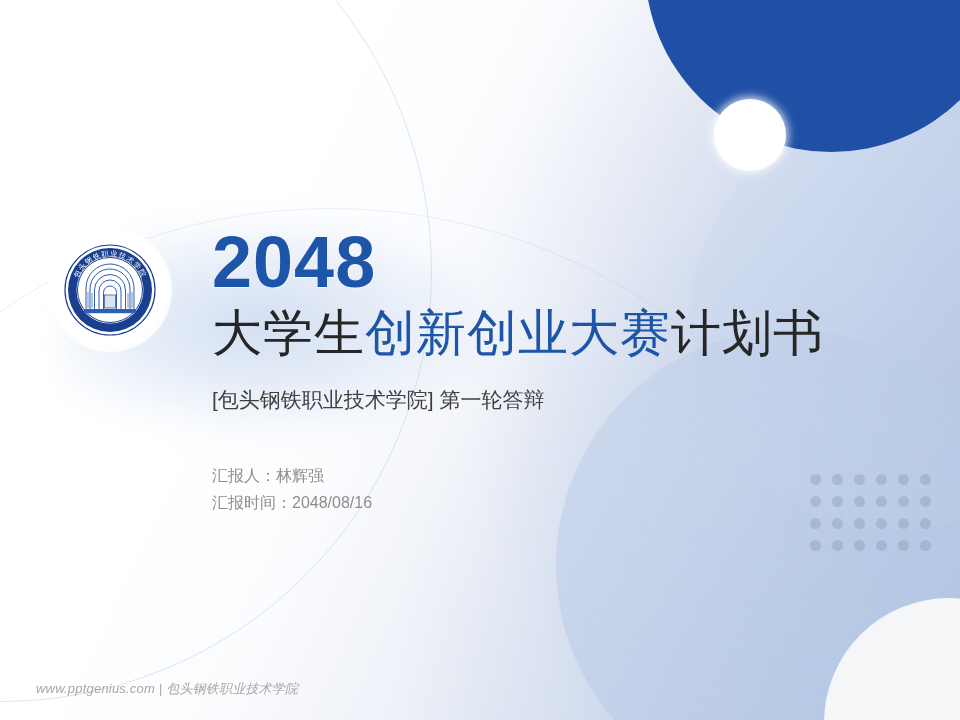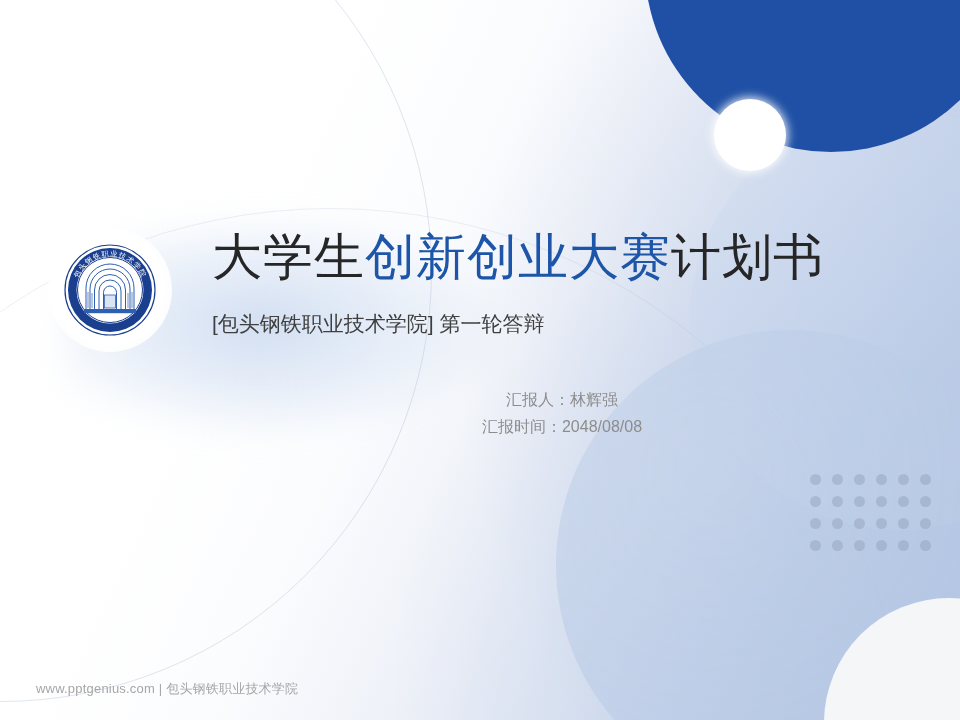--- a/index.html
+++ b/index.html
@@ -166,32 +166,32 @@
     line-height: 32px;
     color: #3f3f3f;
     font-weight: 400;
   }
   .meta {
     margin: 46px 0 0 0;
     font-size: 16px;
     line-height: 27px;
     color: #8d8d8d;
     font-weight: 400;
-    text-align: center;
   }
   .meta div { white-space: nowrap; }
 
   
   .footer {
     position: absolute;
     left: 36px; bottom: 22px;
     font-size: 13px;
     color: #a6a6a6;
     letter-spacing: 0.2px;
     white-space: nowrap;
+    font-style: italic;
   }
 </style>
 </head>
 <body>
 
 <div id="slide">
 
   <div class="bg-base"></div>
   <div class="bg-soft-right"></div>
 
@@ -267,23 +267,24 @@
       <g stroke="#2f5fb0" stroke-width="0.7">
         <line x1="28" y1="52" x2="28" y2="68"></line>
         <line x1="32" y1="53" x2="32" y2="68"></line>
         <line x1="68" y1="53" x2="68" y2="68"></line>
         <line x1="72" y1="52" x2="72" y2="68"></line>
       </g>
     </svg>
   </div>
 
   <div class="text-block">
+    <div class="year">2048</div>
     <div class="main-title"><span class="seg-dark">大学生</span><span class="seg-blue">创新创业大赛</span><span class="seg-dark">计划书</span></div>
     <div class="subtitle">[包头钢铁职业技术学院] 第一轮答辩</div>
     <div class="meta">
       <div>汇报人：林辉强</div>
-      <div>汇报时间：2048/08/08</div>
+      <div>汇报时间：2048/08/16</div>
     </div>
   </div>
 
   <div class="footer">www.pptgenius.com | 包头钢铁职业技术学院</div>
 
 </div>
 
 </body></html>

